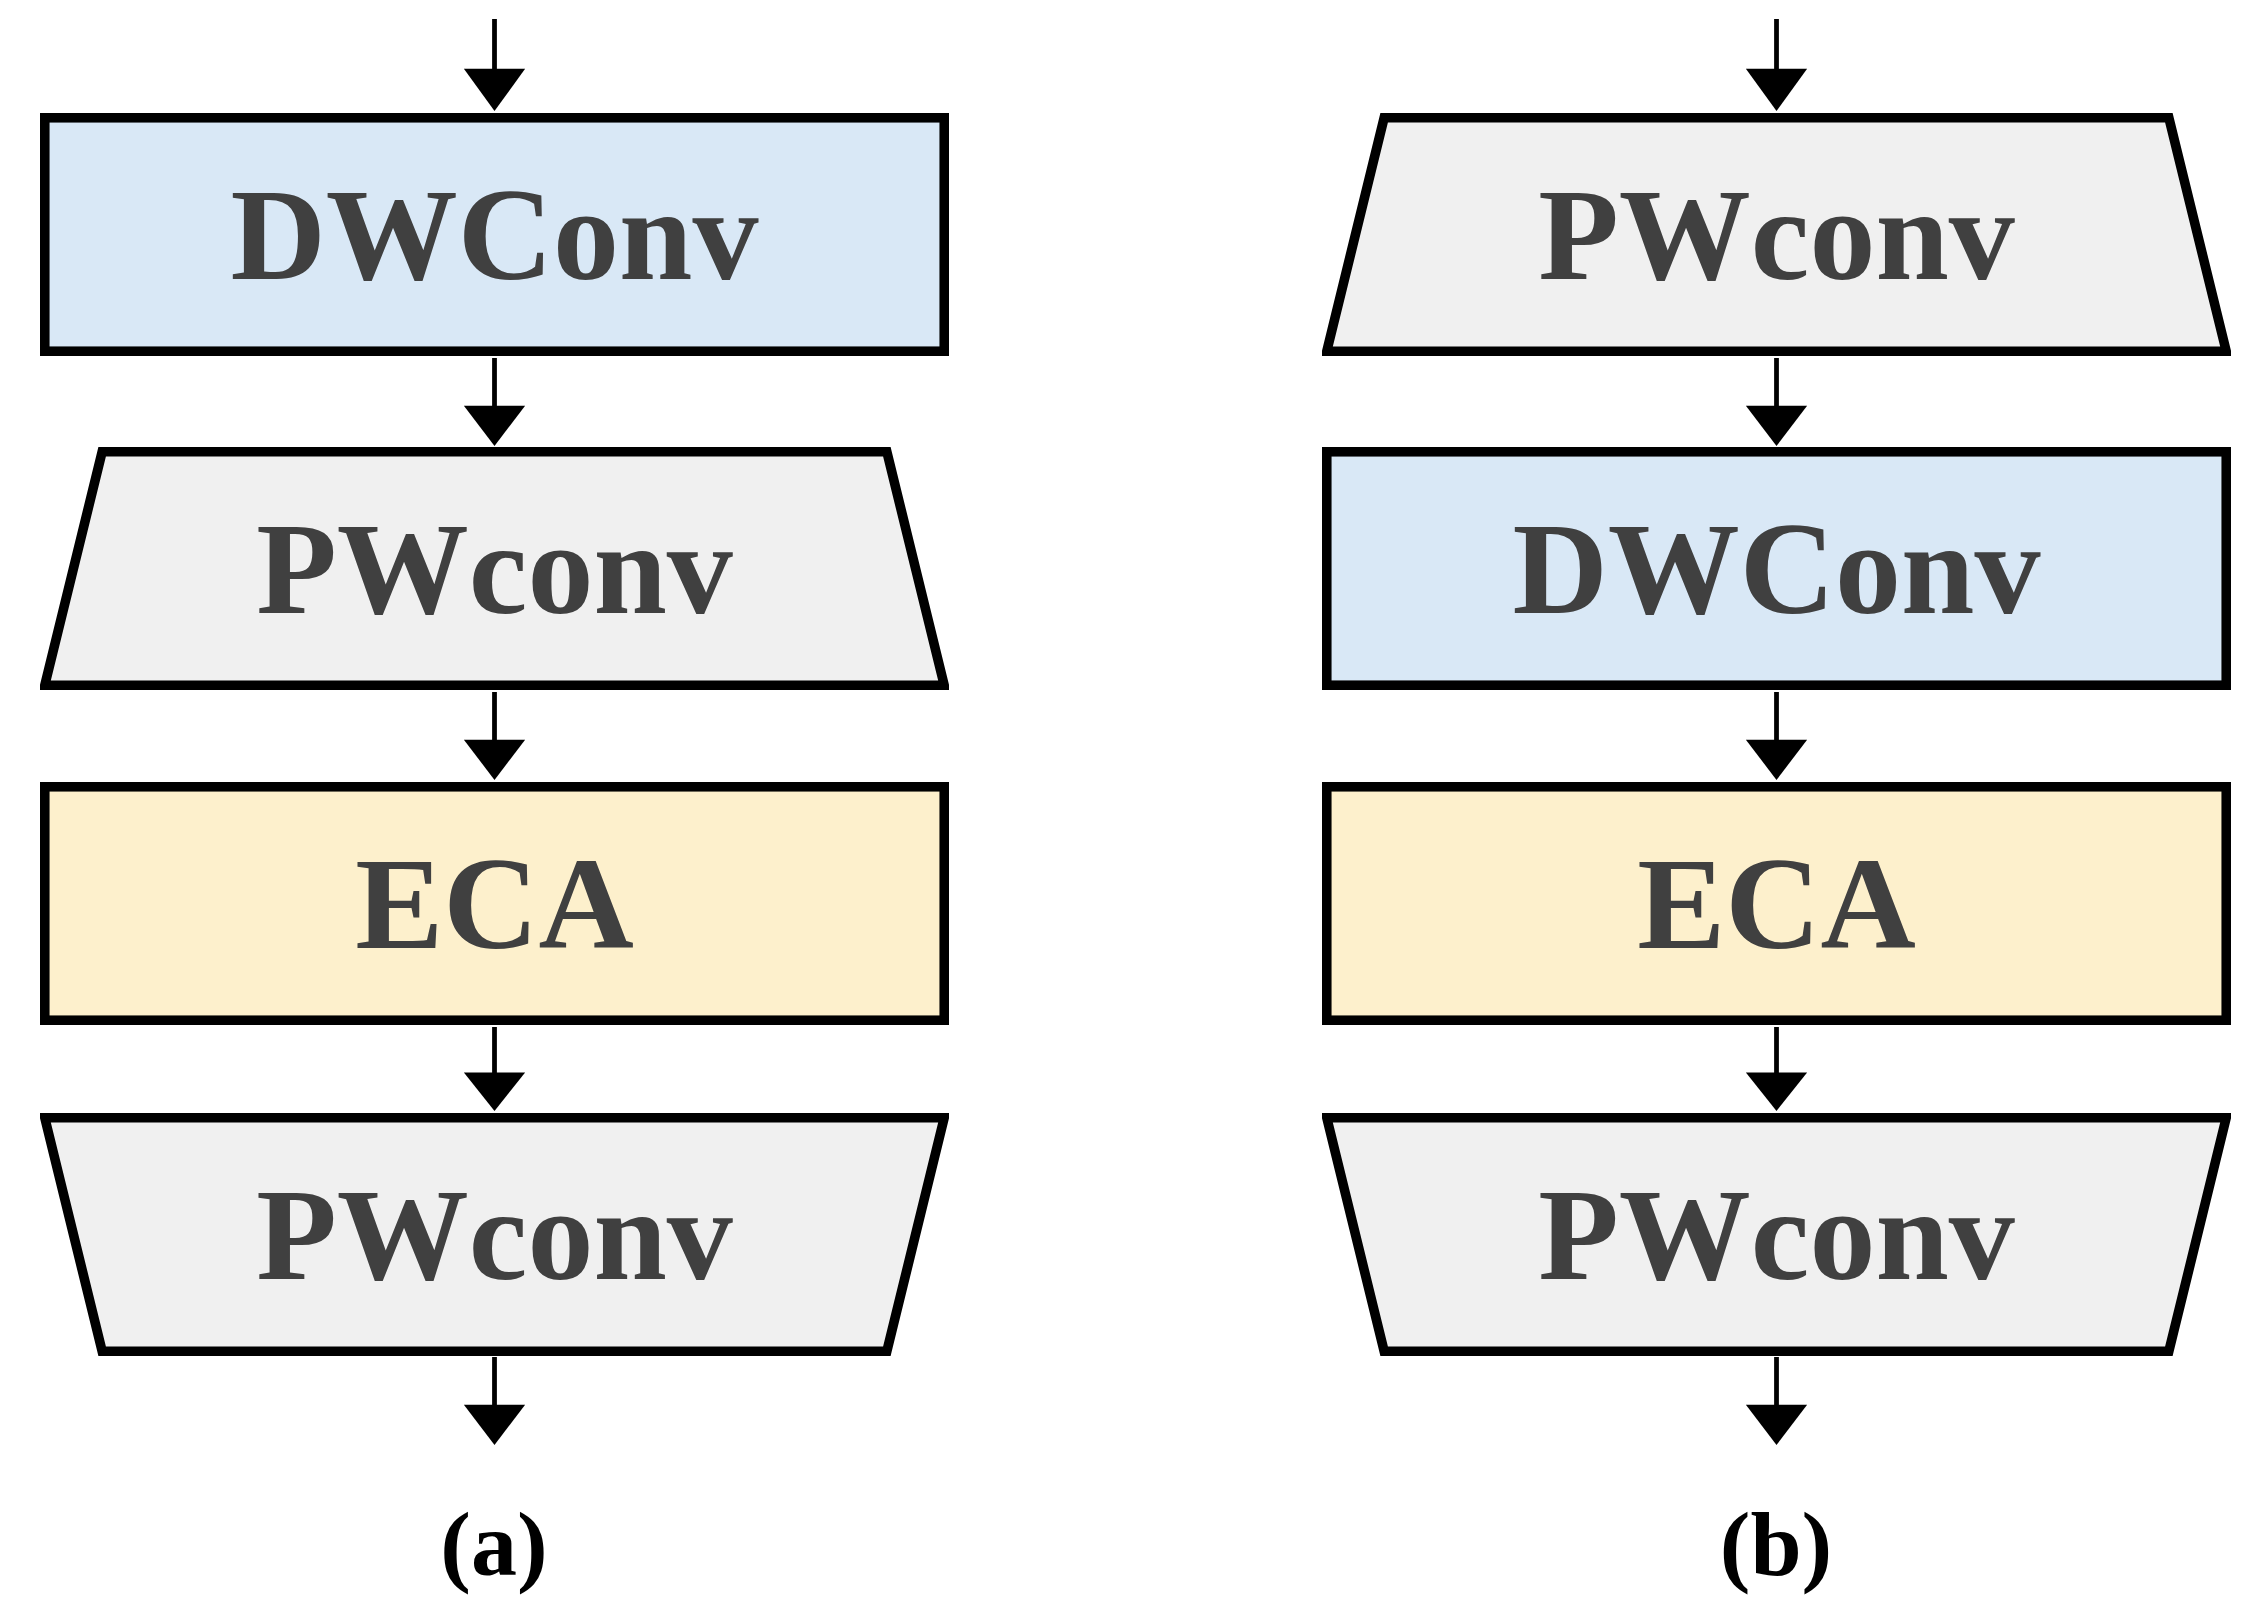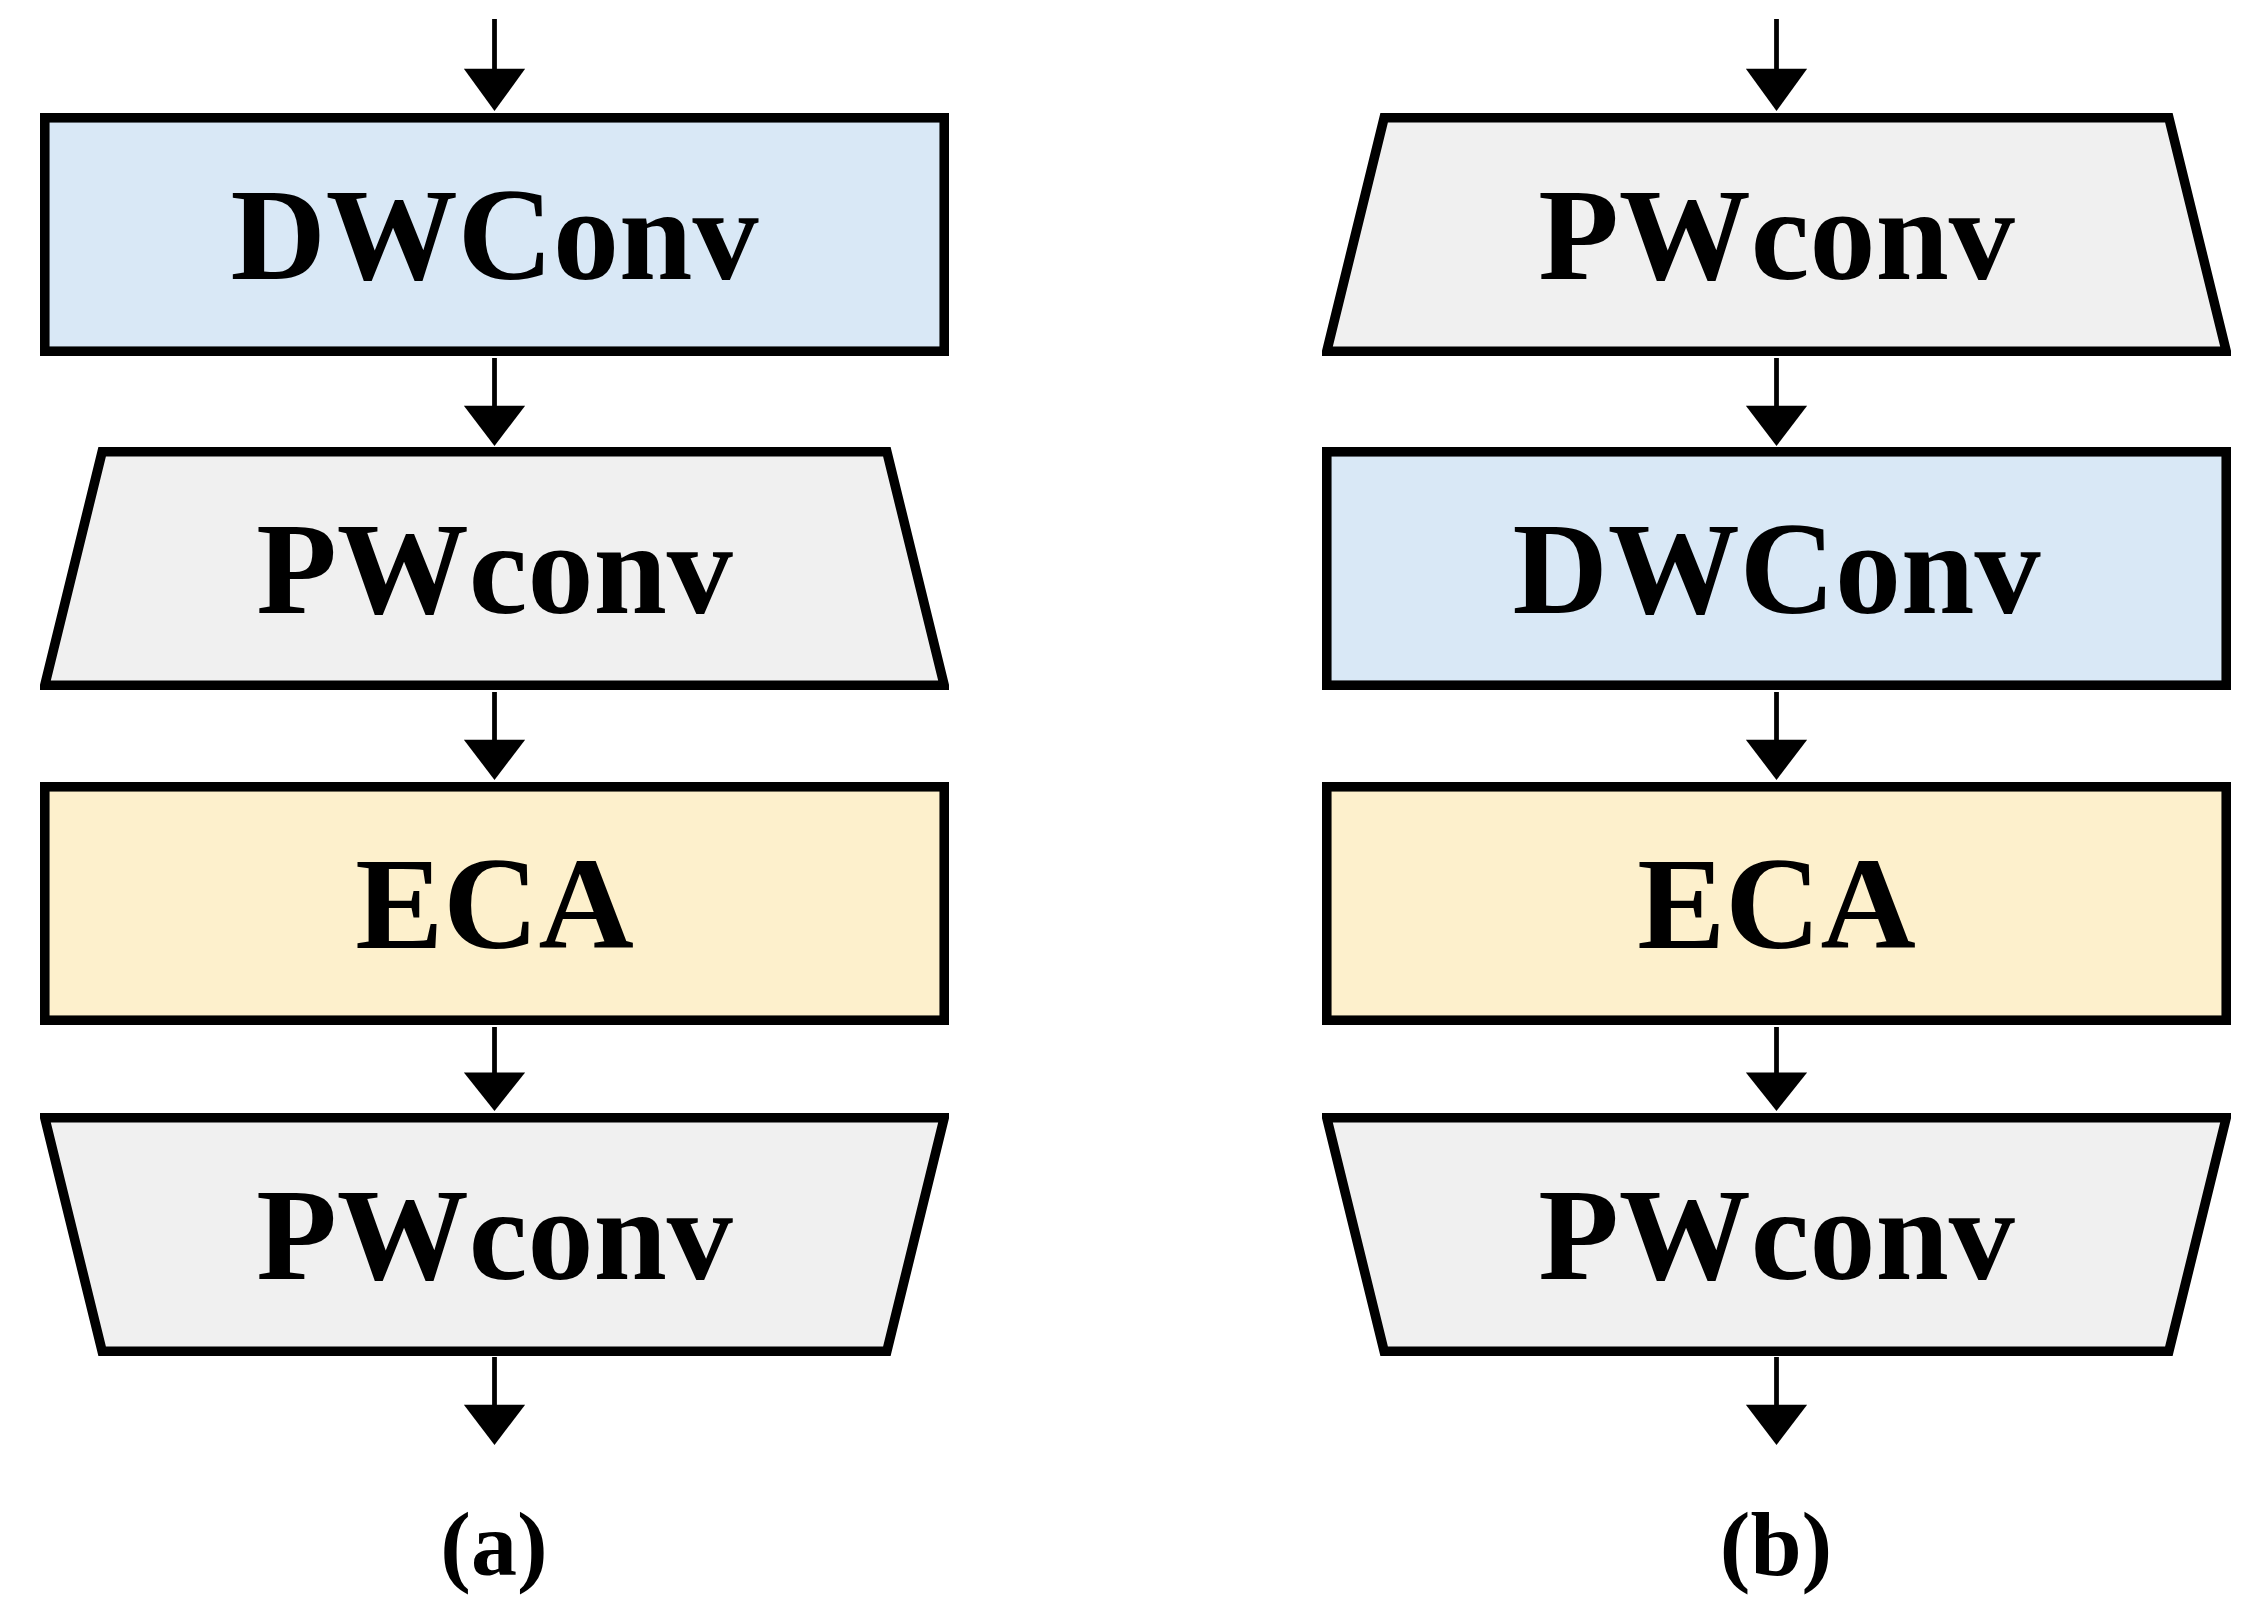--- a/index.html
+++ b/index.html
@@ -8,21 +8,21 @@
     width:2257px;height:1619px;
     background:#ffffff;
     font-family:"Liberation Serif", "DejaVu Serif", serif;
     overflow:hidden;
   }
   .block{position:absolute;width:909px;height:243px;}
   .block svg.shape{position:absolute;left:0;top:0;width:100%;height:100%;display:block;}
   .block-label{
     position:absolute;inset:0;
     display:flex;align-items:center;justify-content:center;
-    font-weight:bold;font-size:132px;line-height:1;color:#000000;
+    font-weight:bold;font-size:132px;line-height:1;color:#404040;
     pointer-events:none;
   }
   .arrow{position:absolute;width:67px;display:block;}
   .caption{
     position:absolute;width:382px;height:105px;
     display:flex;align-items:center;justify-content:center;
     font-weight:bold;font-size:92px;color:#000000;
   }
   
   .col-a .block{left:40px;}

